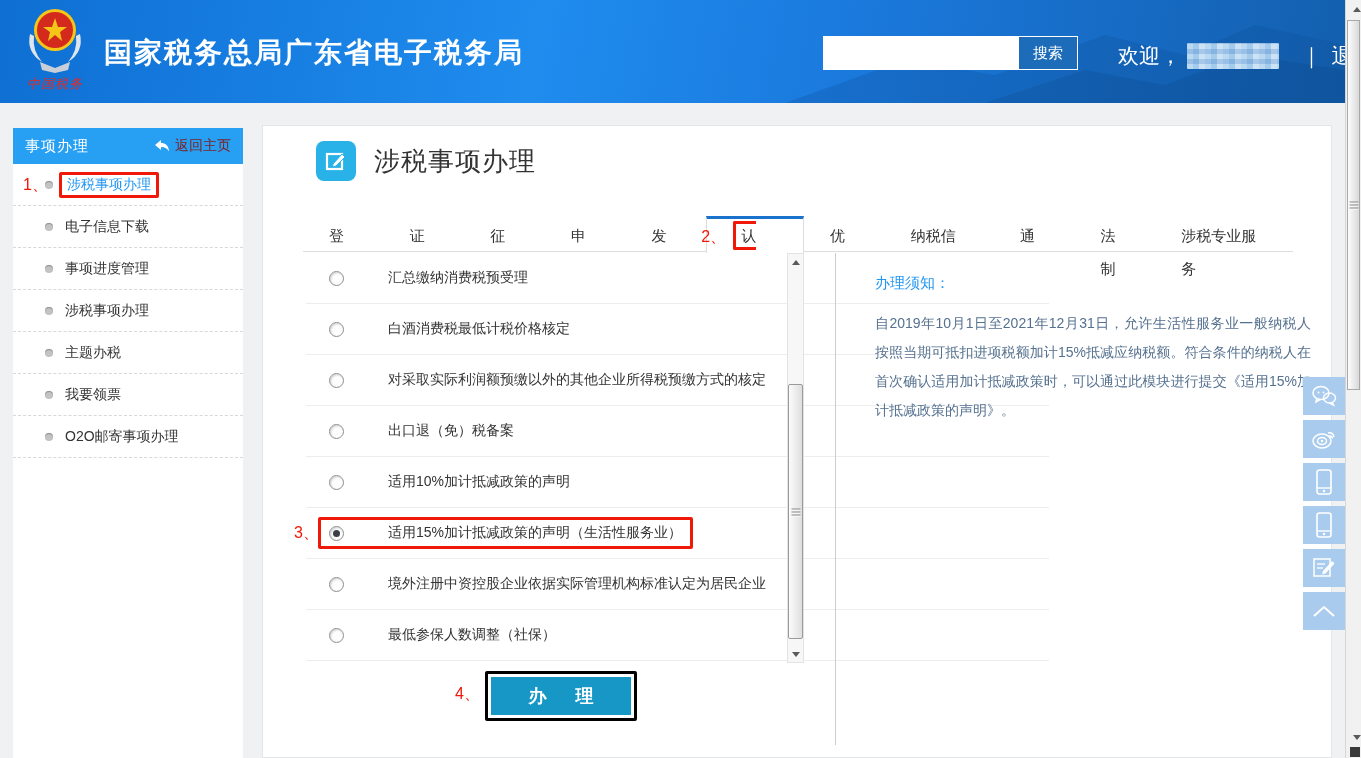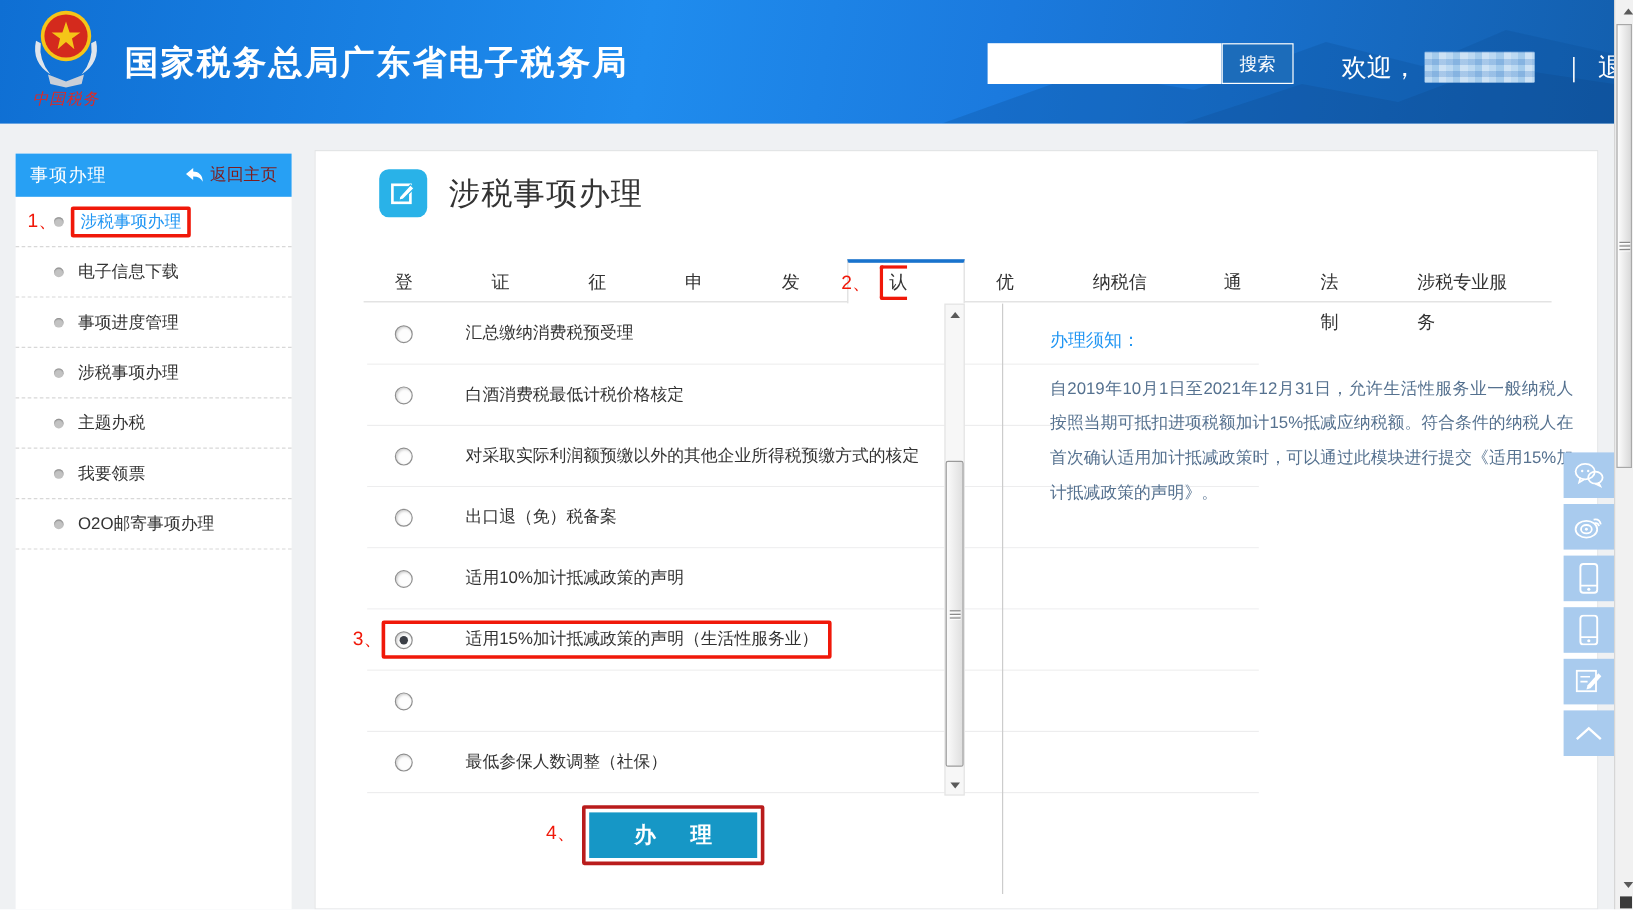--- a/index.html
+++ b/index.html
@@ -63,21 +63,21 @@
   
   #inner-scroll { position:absolute; left:524px; top:127px; width:17px; height:410px; background:#f7f7f7; border:1px solid #e3e3e3; }
   .sb-arrow { position:absolute; left:0; width:15px; height:14px; display:flex; align-items:center; justify-content:center; }
   .tri-up { width:0; height:0; border-left:4px solid transparent; border-right:4px solid transparent; border-bottom:5px solid #5a5a5a; }
   .tri-down { width:0; height:0; border-left:4px solid transparent; border-right:4px solid transparent; border-top:5px solid #5a5a5a; }
   #inner-thumb { position:absolute; left:0px; top:130px; width:15px; height:255px; background:linear-gradient(90deg,#fbfbfb,#dfdfdf); border:1px solid #9a9a9a; border-radius:2px; }
   .grips { position:absolute; left:50%; top:50%; transform:translate(-50%,-50%); width:9px; }
   .grips div { height:1px; background:#8a8a8a; margin:2px 0; box-shadow:0 1px 0 #fff; }
 
   
-  #submit-wrap { position:absolute; left:222px; top:545px; border:3px solid #b91c1c; border-radius:2px; padding:3px; }
+  #submit-wrap { position:absolute; left:222px; top:545px; border:3px solid #000000; border-radius:2px; padding:3px; }
   #submit-btn { width:140px; height:38px; background:#1697c6; border:none; color:#fff; font-size:18px; font-weight:bold; letter-spacing:12px; padding-left:12px; cursor:pointer; }
   #submit-step { position:absolute; left:192px; top:558px; }
 
   
   #v-divider { position:absolute; left:572px; top:127px; width:1px; height:492px; background:#ccc; }
   #notice { position:absolute; left:612px; top:148px; width:436px; }
   #notice-title { color:#2196f3; font-size:15px; margin-bottom:16px; }
   #notice-body { color:#55718f; font-size:14px; line-height:29px; text-align:justify; }
 
   
@@ -273,20 +273,21 @@
         <span class="step-label">3、</span>
         <span class="opt-box">
           <span class="radio"></span>
           <span class="opt-label">适用15%加计抵减政策的声明（生活性服务业）</span>
         </span>
       </div>
         <div class="opt-row">
         <span class="step-label"></span>
         <span class="opt-box">
           <span class="radio"></span>
+          <span class="opt-label">境外注册中资控股企业依据实际管理机构标准认定为居民企业</span>
         </span>
       </div>
         <div class="opt-row">
         <span class="step-label"></span>
         <span class="opt-box">
           <span class="radio"></span>
           <span class="opt-label">最低参保人数调整（社保）</span>
         </span>
       </div>
       </div>

